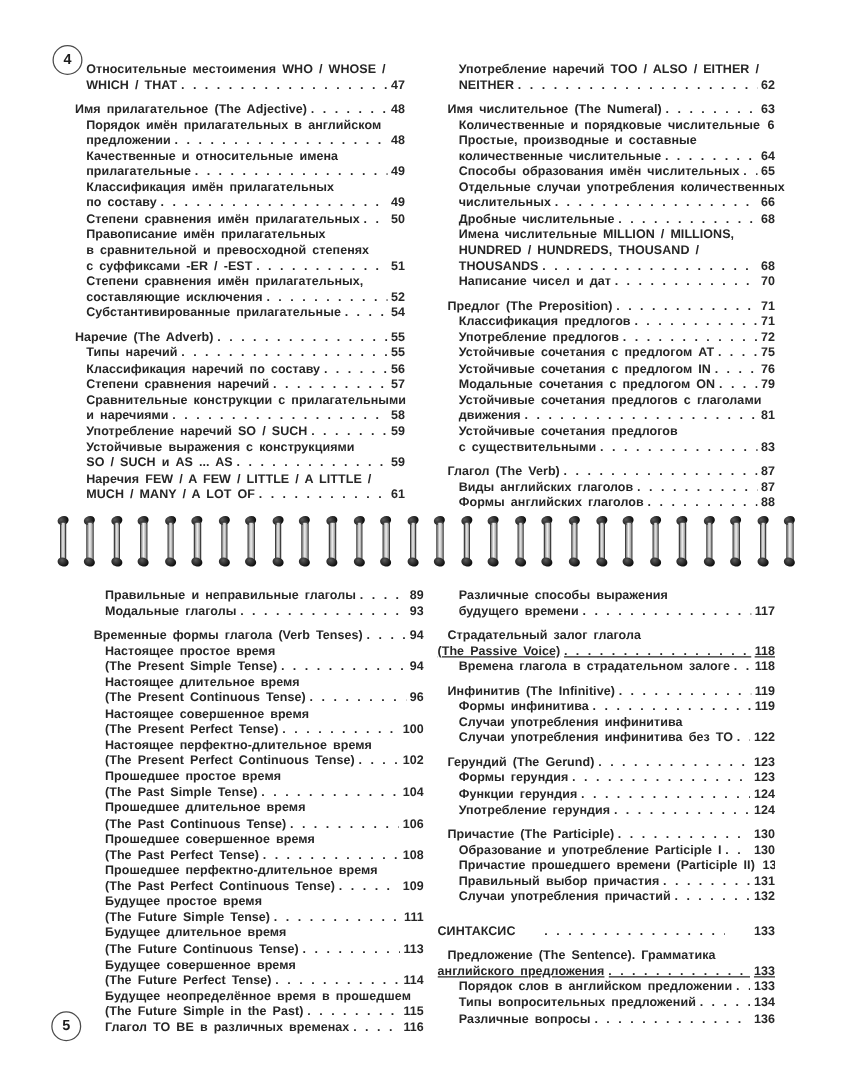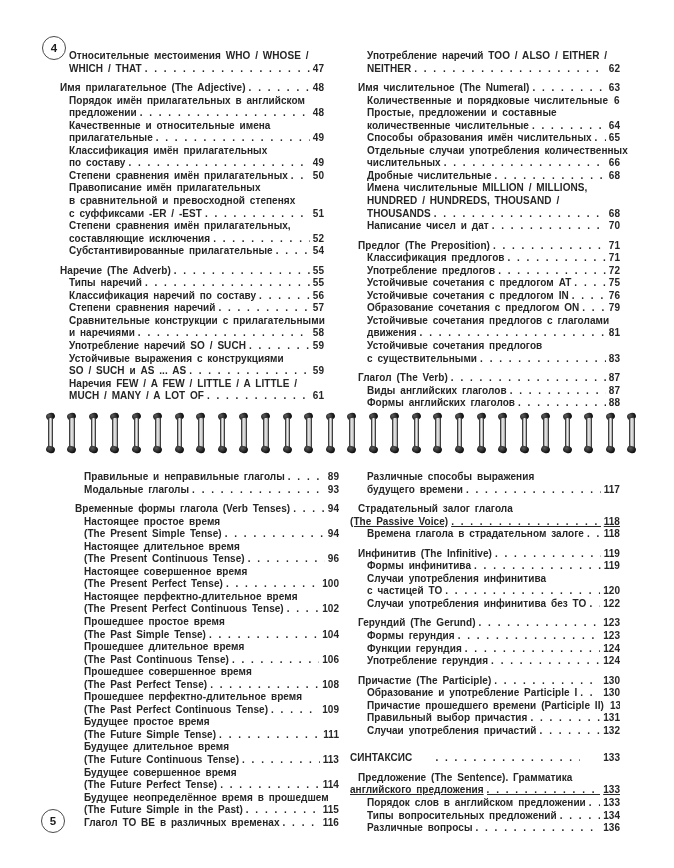--- a/index.html
+++ b/index.html
@@ -219,21 +219,21 @@
         </div>
       </div>
       <div class="entry lvl2">
         <div class="tline last">
           <span class="txt">Количественные и порядковые числительные</span>
           <span class="leader"></span>
           <span class="pg">63</span>
         </div>
       </div>
       <div class="entry lvl2">
-        <div class="tline">Простые, предложении и составные</div>
+        <div class="tline">Простые, производные и составные</div>
         <div class="tline last cont">
           <span class="txt">количественные числительные</span>
           <span class="leader"></span>
           <span class="pg">64</span>
         </div>
       </div>
       <div class="entry lvl2">
         <div class="tline last">
           <span class="txt">Способы образования имён числительных</span>
           <span class="leader"></span>
@@ -301,21 +301,21 @@
       </div>
       <div class="entry lvl2">
         <div class="tline last">
           <span class="txt">Устойчивые сочетания с предлогом IN</span>
           <span class="leader"></span>
           <span class="pg">76</span>
         </div>
       </div>
       <div class="entry lvl2">
         <div class="tline last">
-          <span class="txt">Образование сочетания с предлогом ON</span>
+          <span class="txt">Модальные сочетания с предлогом ON</span>
           <span class="leader"></span>
           <span class="pg">79</span>
         </div>
       </div>
       <div class="entry lvl2">
         <div class="tline">Устойчивые сочетания предлогов с глаголами</div>
         <div class="tline last cont">
           <span class="txt">движения</span>
           <span class="leader"></span>
           <span class="pg">81</span>
@@ -601,25 +601,20 @@
       </div>
       <div class="entry lvl2">
         <div class="tline last">
           <span class="txt">Формы инфинитива</span>
           <span class="leader"></span>
           <span class="pg">119</span>
         </div>
       </div>
       <div class="entry lvl2">
         <div class="tline">Случаи употребления инфинитива</div>
-        <div class="tline last cont">
-          <span class="txt">с частицей TO</span>
-          <span class="leader"></span>
-          <span class="pg">120</span>
-        </div>
       </div>
       <div class="entry lvl2">
         <div class="tline last">
           <span class="txt">Случаи употребления инфинитива без TO</span>
           <span class="leader"></span>
           <span class="pg">122</span>
         </div>
       </div>
       <div class="entry lvl1 gap-sm">
         <div class="tline last">

